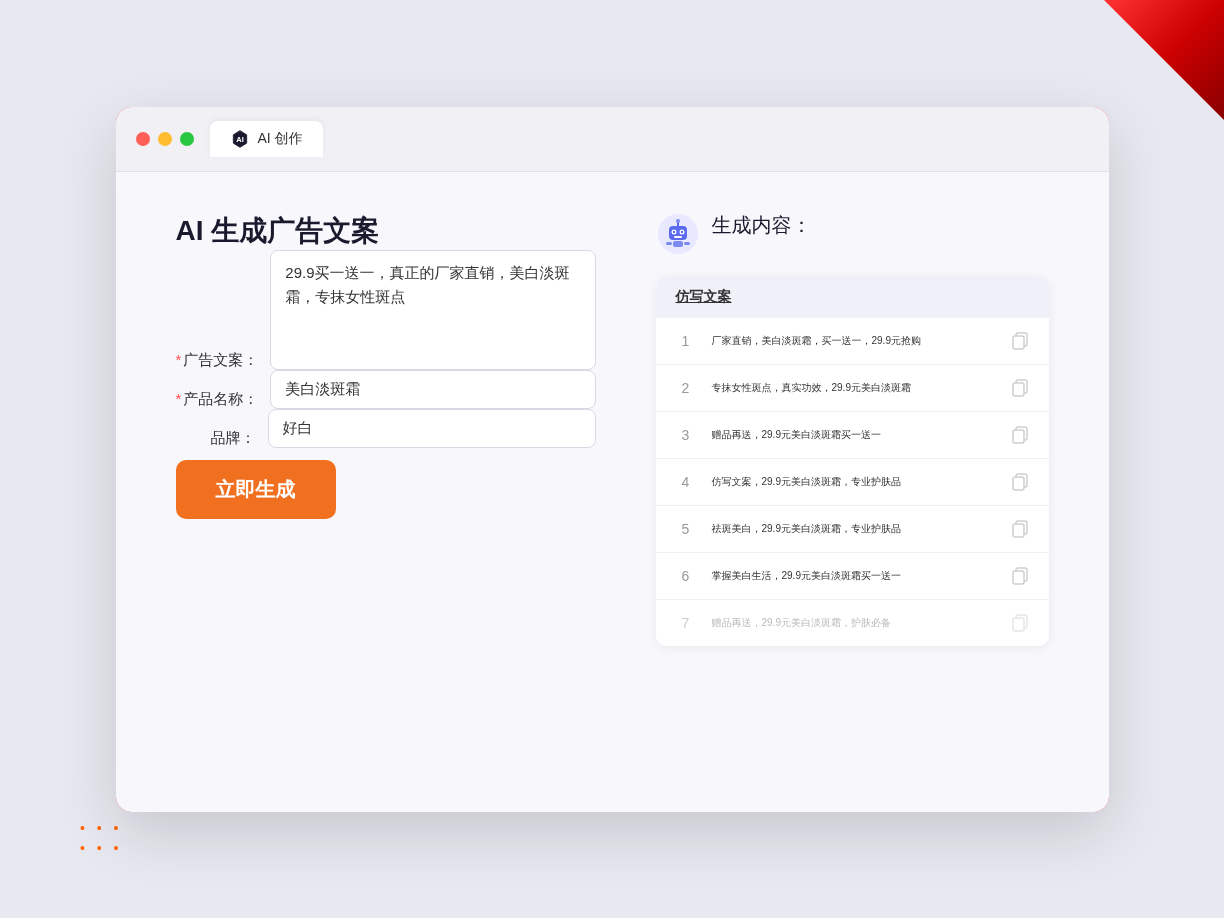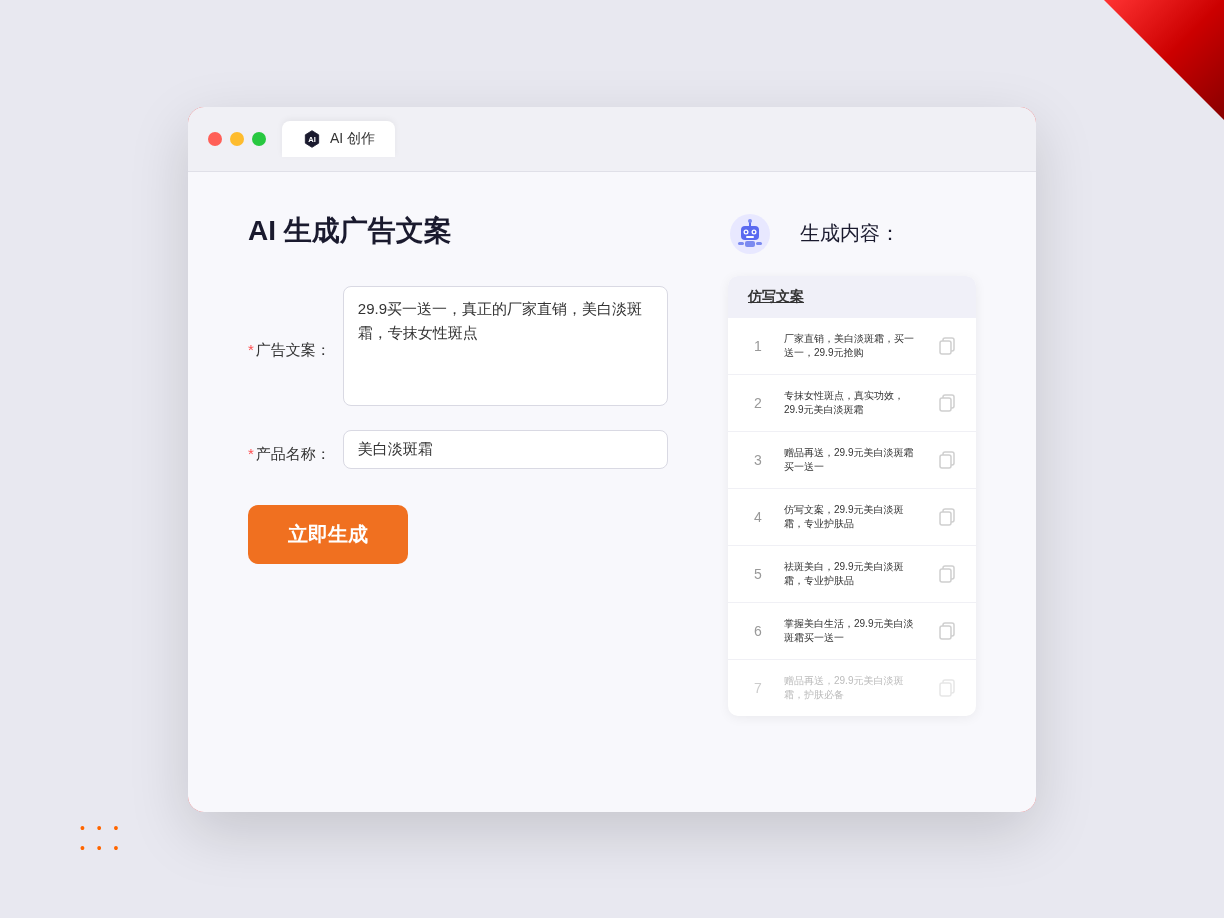--- a/index.html
+++ b/index.html
@@ -44,21 +44,21 @@
       display: block;
       line-height: 20px;
       letter-spacing: 4px;
     }
 
     
     .browser-window {
       background: #ef4444;
       border-radius: 16px;
       box-shadow: 0 20px 60px rgba(0,0,0,0.15);
-      width: 848px;
+      width: 993px;
       min-height: 700px;
       position: relative;
       z-index: 1;
       overflow: hidden;
     }
 
     
     .browser-toolbar {
       background: #f0f0f5;
       padding: 14px 20px;
@@ -112,27 +112,25 @@
     
     .left-panel {
       width: 420px;
       flex-shrink: 0;
     }
 
     .page-title {
       font-size: 28px;
       font-weight: 700;
       color: #1a1a2e;
-      margin-bottom: 36px;
     }
 
     .form-group {
       display: flex;
-      align-items: center;
-      margin-bottom: 24px;
+      align-items: flex-end;
       gap: 12px;
     }
 
     .form-label {
       font-size: 15px;
       color: #333;
       white-space: nowrap;
       padding-top: 10px;
       min-width: 80px;
       text-align: right;
@@ -174,22 +172,22 @@
       font-family: inherit;
     }
 
     
     .right-panel {
       flex: 1;
     }
 
     .result-header {
       display: flex;
-      align-items: center;
-      gap: 28px;
+      align-items: flex-start;
+      gap: 12px;
       margin-bottom: 20px;
     }
 
     .robot-icon {
       width: 44px;
       height: 44px;
     }
 
     .result-title {
       font-size: 20px;
@@ -297,20 +295,24 @@
 
       
       <div class="form-group">
         <label class="form-label">
           <span class="required-star">*</span><span>产品名称：</span>
         </label>
         <input type="text" class="form-input" value="美白淡斑霜" style="">
       </div>
 
       
+      <div class="form-group">
+        <label class="form-label">品牌：</label>
+        <input type="text" class="form-input" value="好白" style="">
+      </div>
 
       <button class="generate-btn">立即生成</button>
     </div>
 
     <div class="right-panel">
       <div class="result-header">
 
         <svg class="robot-icon" viewBox="0 0 44 44" fill="none">
           <circle cx="22" cy="22" r="20" fill="#e8e8ff"></circle>
 

